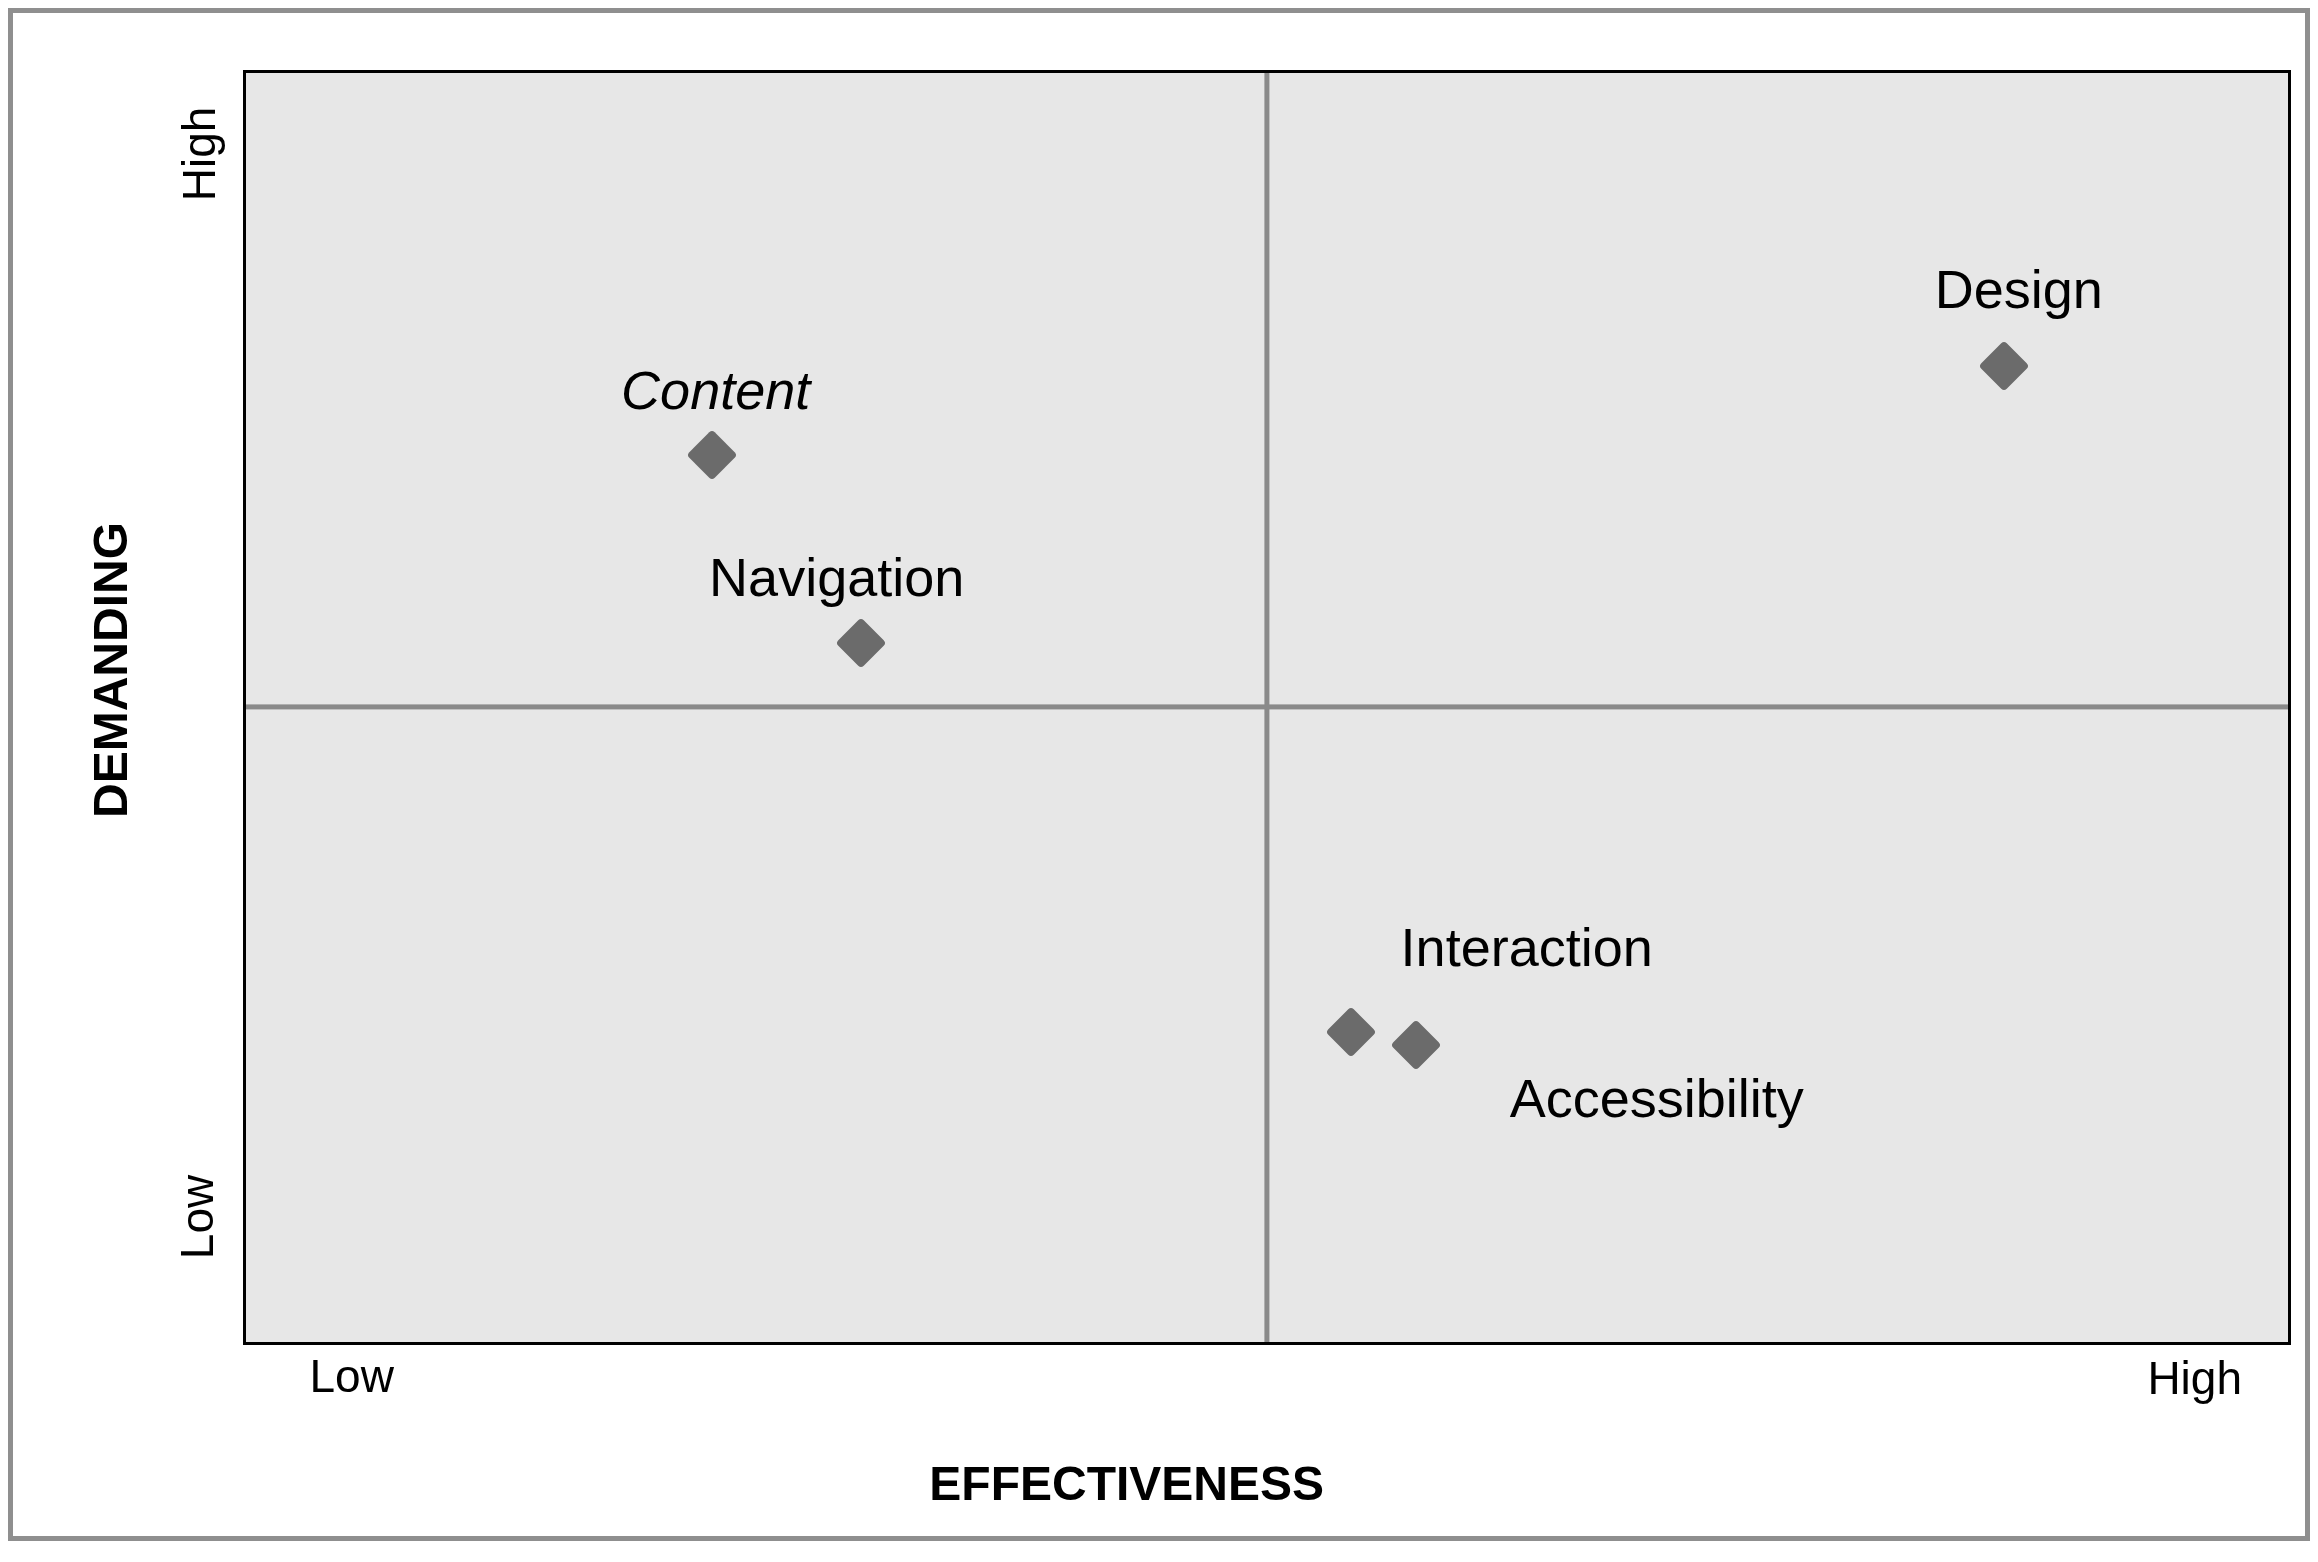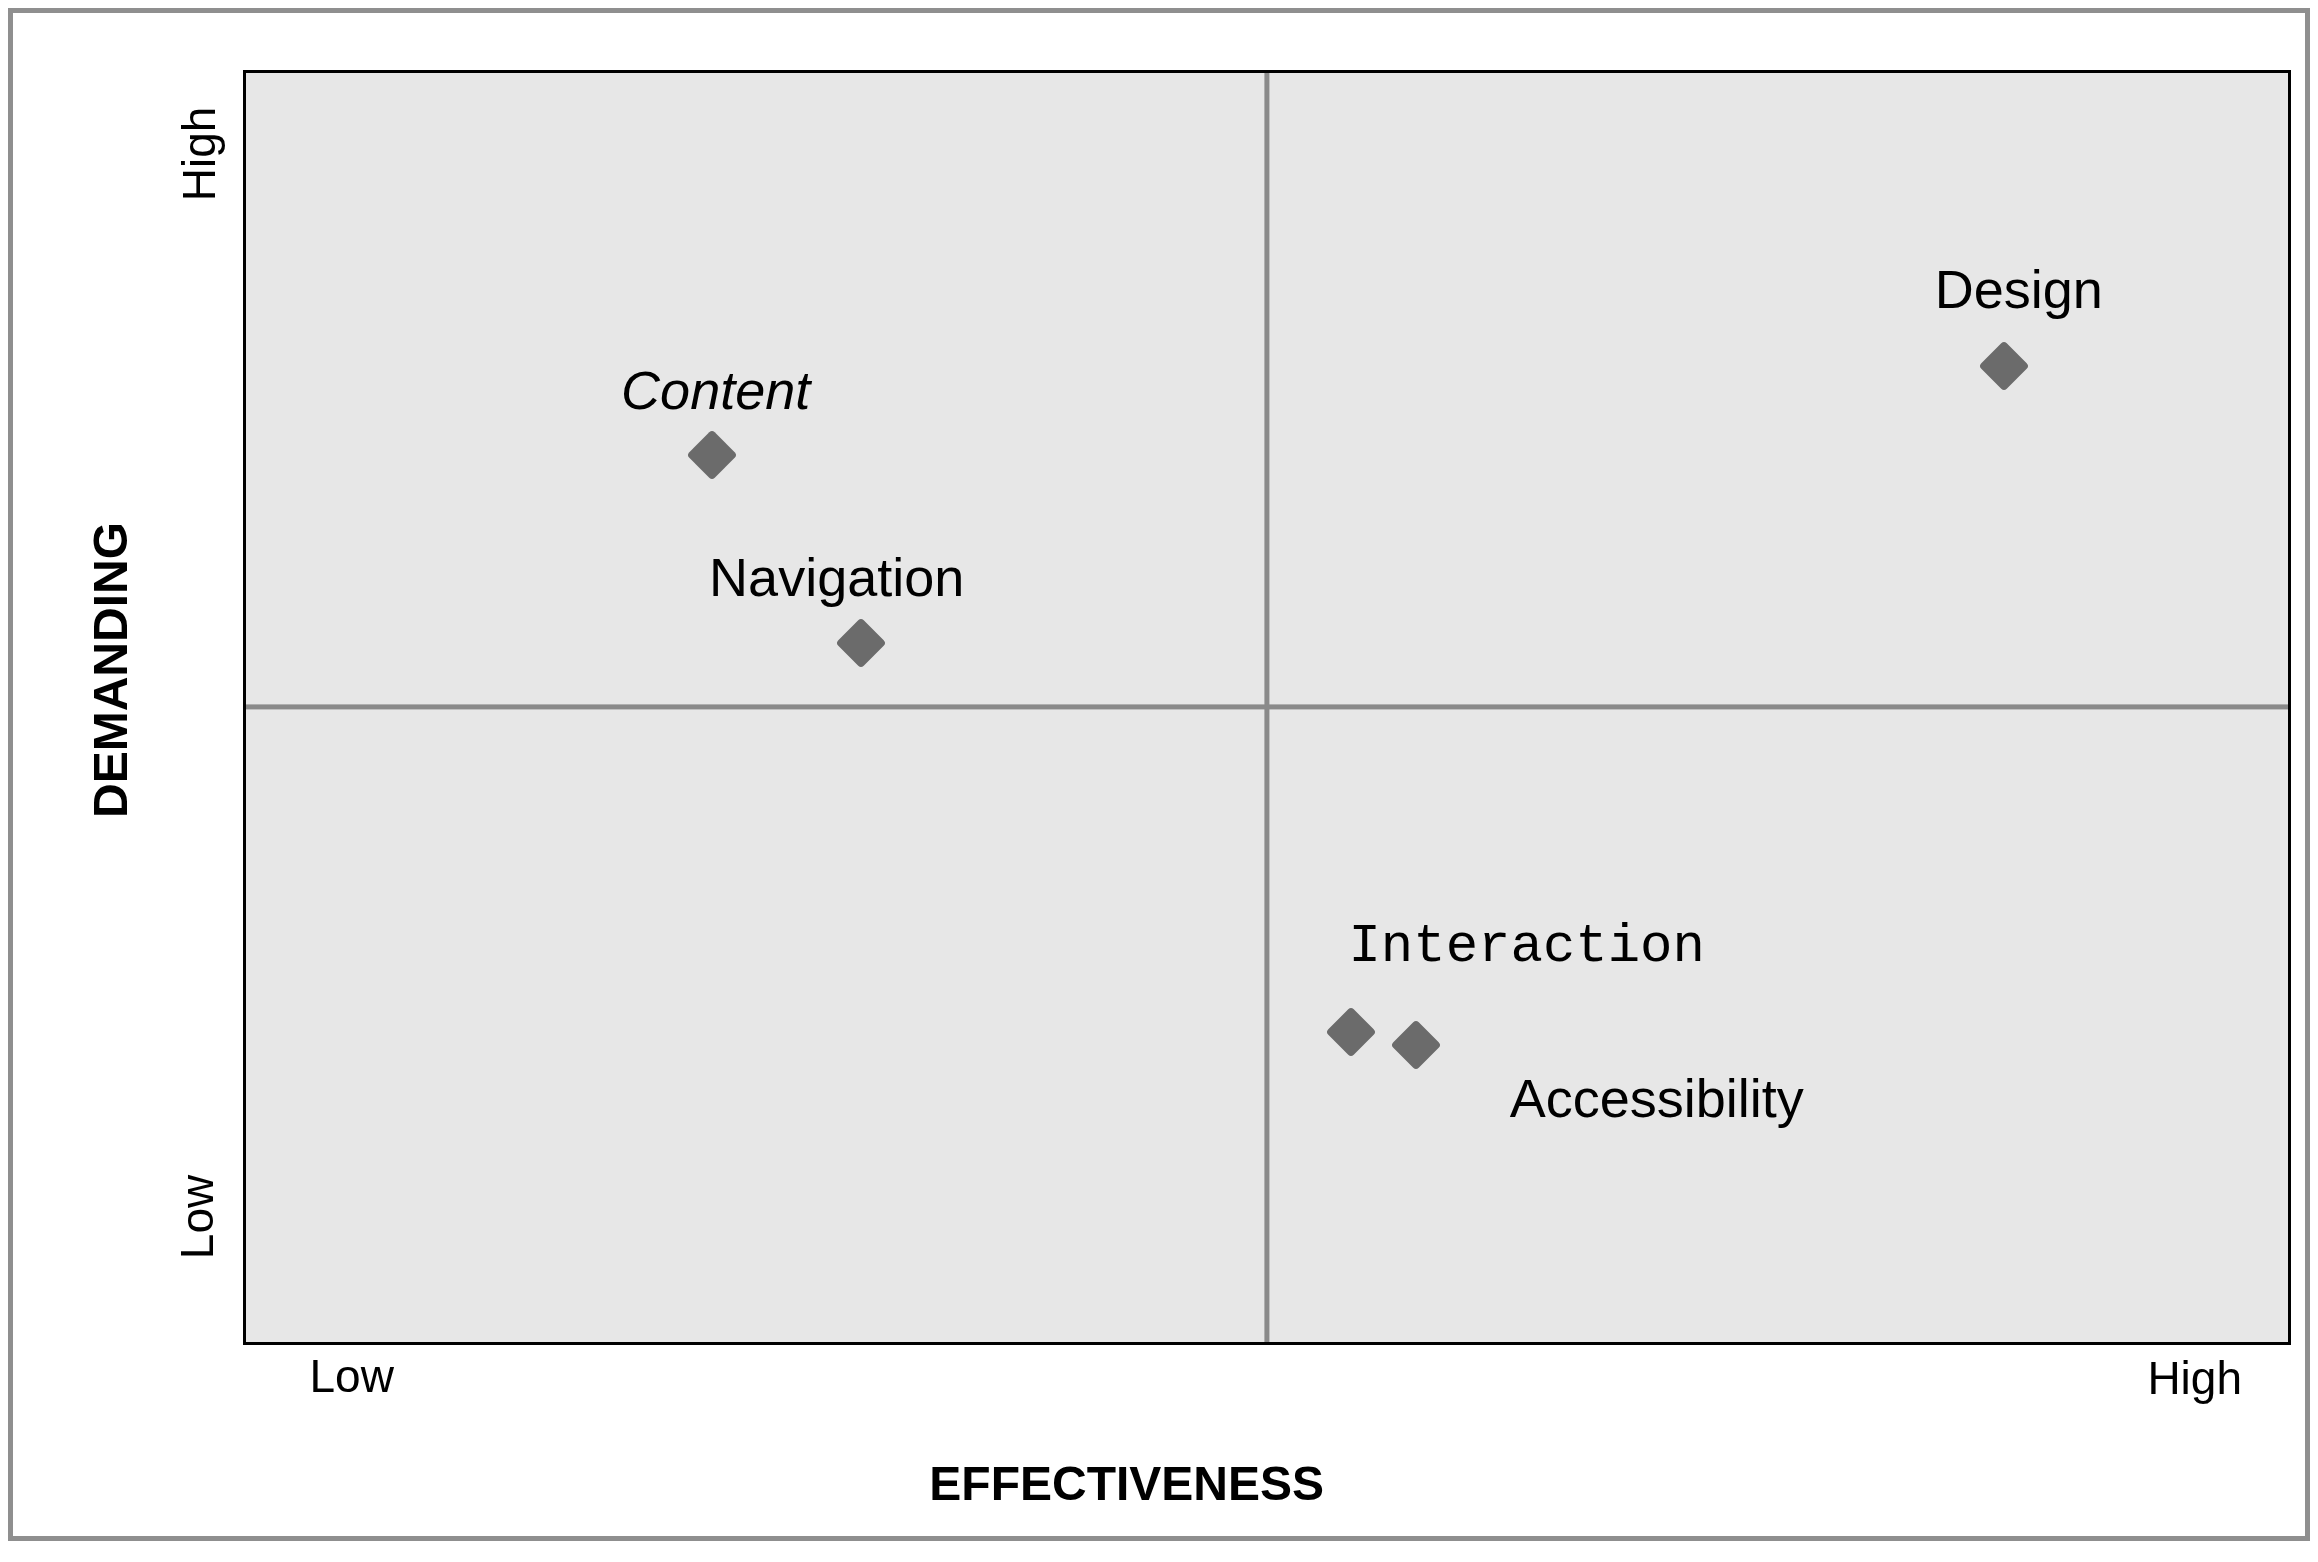--- a/index.html
+++ b/index.html
@@ -89,21 +89,21 @@
       <div class="divider vertical"></div>
       <div class="divider horizontal"></div>
       <div class="points-layer" id="points-layer">
           <div class="pt-marker" style="left: 466px; top: 382px;"></div>
           <div class="pt-label" style="left: 470px; top: 317px; font-style: italic;">Content</div>
           <div class="pt-marker" style="left: 615px; top: 570px;"></div>
           <div class="pt-label" style="left: 591px; top: 504px;">Navigation</div>
           <div class="pt-marker" style="left: 1758px; top: 293px;"></div>
           <div class="pt-label" style="left: 1763px; top: 216px; margin-left: 10px;">Design</div>
           <div class="pt-marker" style="left: 1105px; top: 959px;"></div>
-          <div class="pt-label" style="left: 1281px; top: 874px; font-family: Liberation Mono, monospace;">Interaction</div>
+          <div class="pt-label" style="left: 1281px; top: 874px;">Interaction</div>
           <div class="pt-marker" style="left: 1170px; top: 972px;"></div>
           <div class="pt-label" style="left: 1367px; top: 1025px; margin-left: 44px;">Accessibility</div>
         </div>
     </div>
 
     <div class="axis-text ytick ytick-high">High</div>
     <div class="axis-text ytick ytick-low">Low</div>
     <div class="axis-text axis-title y-title">DEMANDING</div>
 
     <div class="axis-text xtick xtick-low">Low</div>

